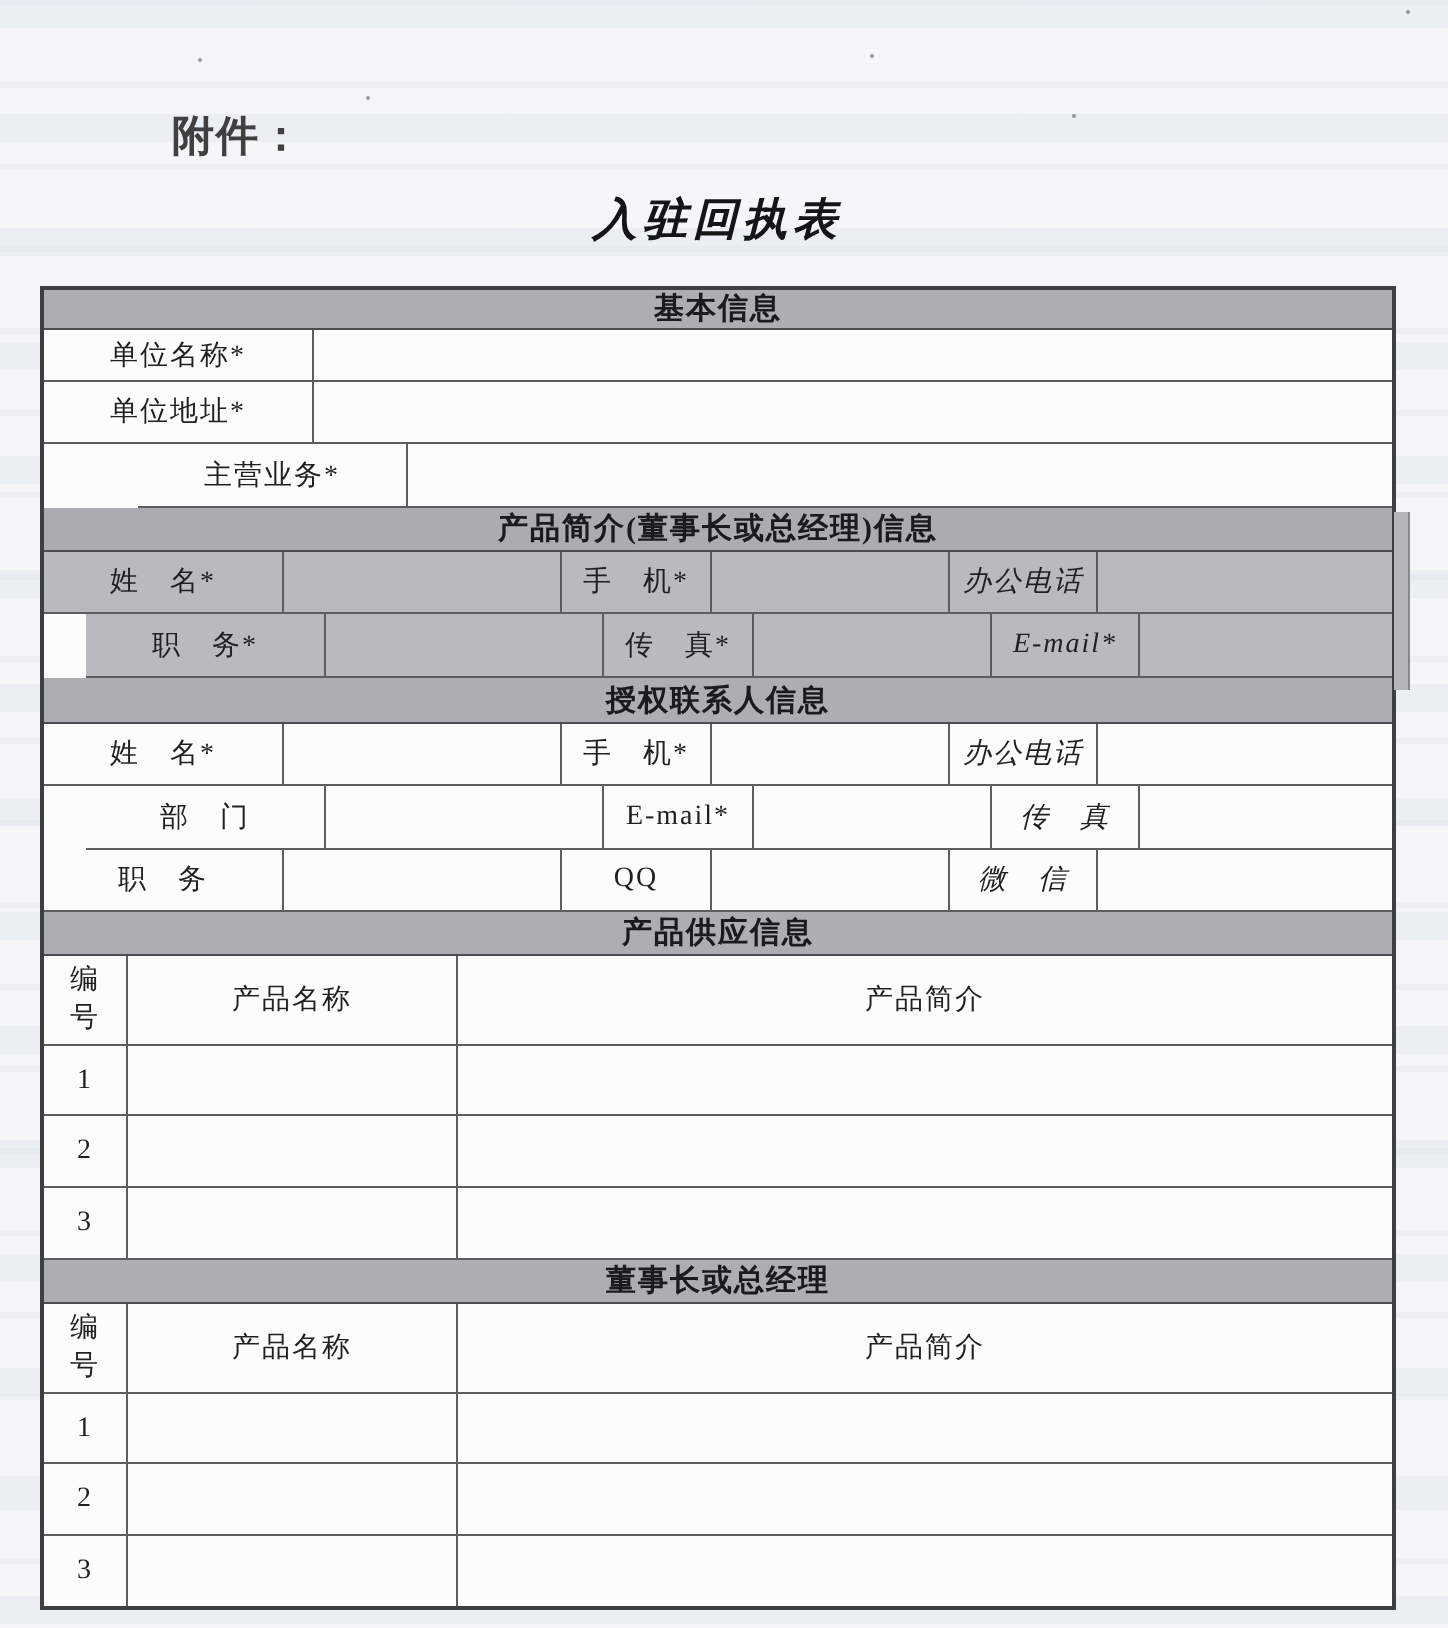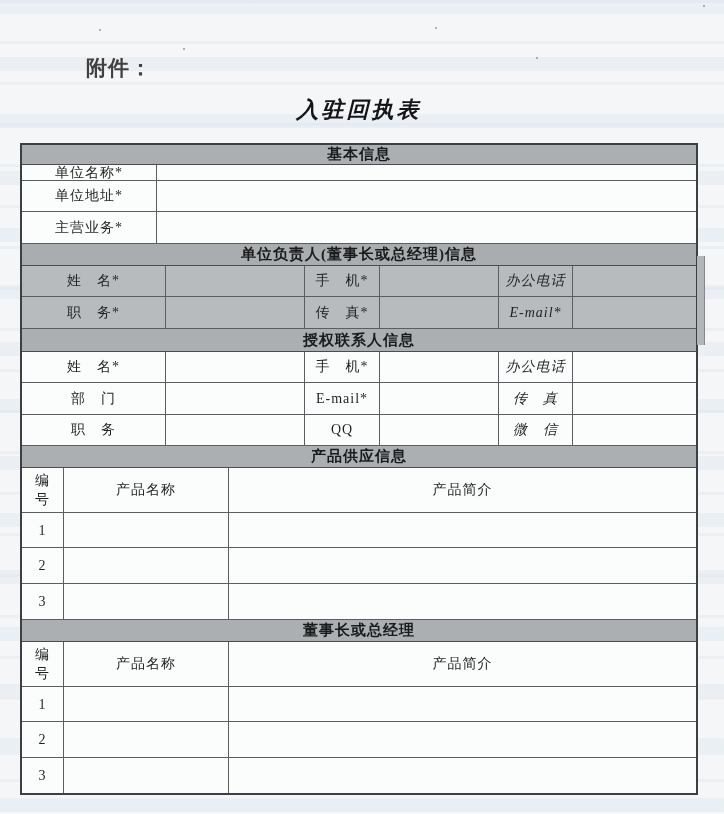--- a/index.html
+++ b/index.html
@@ -54,32 +54,32 @@
   .h20 { height: 20px; } .h22 { height: 22px; } .h23 { height: 23px; }
 
   .row { display: flex; border-bottom: 1px solid #5a5e61; background: #fbfcfc; }
   .row.last { border-bottom: none; }
   .cell { border-right: 1px solid #5a5e61; display: flex; align-items: center; }
   .cell:last-child { border-right: none; }
   .label { justify-content: center; font-size: 14px; letter-spacing: 1px; }
   .input { justify-content: flex-start; }
 
   
-  .rowA { height: 31px; } .rowA1 { height: 16px; text-align: center; } .rowA3 { height: 32px; }
+  .rowA { height: 31px; } .rowA1 { height: 26px; text-align: center; } .rowA3 { height: 32px; margin-left: 47px; }
   .rowA .c0 { width: 135px; }
   .rowA .c1 { flex: 1; }
 
   
-  .row6 .c0 { width: 144px; }
+  .row6 .c0 { width: 120px; }
   .row6 .c1 { width: 139px; }
   .row6 .c2 { width: 75px; }
   .row6 .c3 { width: 119px; }
   .row6 .c4 { width: 74px; font-style: italic; }
   .row6 .c5 { flex: 1; }
-  .rb1 { height: 31px; } .rb2 { height: 32px; }
+  .rb1 { height: 31px; } .rb2 { height: 32px; margin-left: 21px; }
 
   
   .gray-sec .row, .gray-sec .cell { background: #b7bbbd; }
   .gray-sec .sec-header { background: #a9adaf; }
 
   
   .rowP { } 
   .rowP .c0 { width: 42px; justify-content: center; font-size: 14px;
               text-align: center; line-height: 19px; padding: 1px 10px; }
   .rowP .c1 { width: 165px; justify-content: center; font-size: 14px; letter-spacing: 1px; }
@@ -119,21 +119,21 @@
   <div class="row rowA">
     <div class="cell label c0">单位地址*</div>
     <div class="cell input c1"></div>
   </div>
   <div class="row rowA rowA3">
     <div class="cell label c0">主营业务*</div>
     <div class="cell input c1"></div>
   </div>
 
   <div class="gray-sec">
-    <div class="sec-header h22">单位负责人(董事长或总经理)信息</div>
+    <div class="sec-header h22">产品简介(董事长或总经理)信息</div>
     <div class="row row6 rb1">
       <div class="cell label c0">姓　名*</div>
       <div class="cell input c1"></div>
       <div class="cell label c2">手　机*</div>
       <div class="cell input c3"></div>
       <div class="cell label c4">办公电话</div>
       <div class="cell input c5"></div>
     </div>
     <div class="row row6 rb2">
       <div class="cell label c0">职　务*</div>

